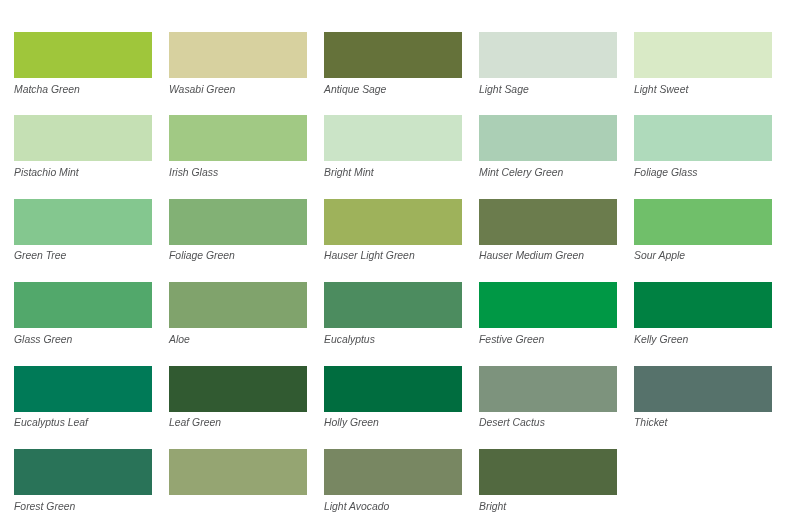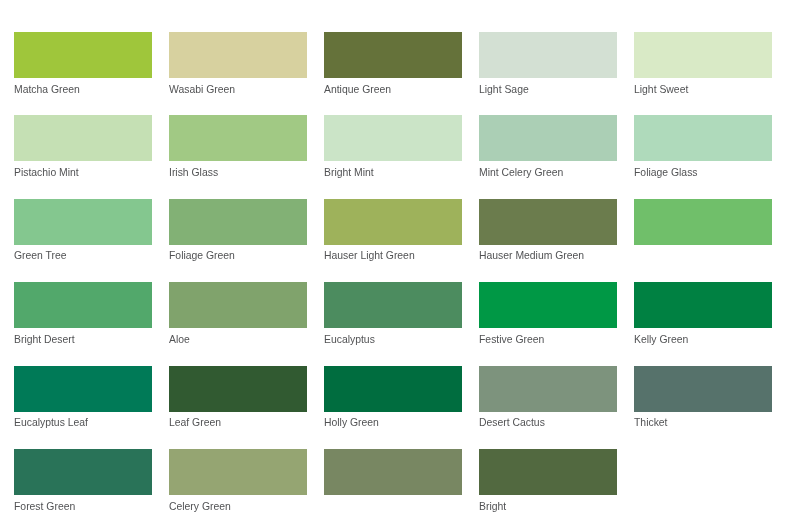--- a/index.html
+++ b/index.html
@@ -16,20 +16,21 @@
   }
   #palette-grid {
     position: absolute;
     left: 14px;
     top: 32px;
     width: 758px;
     display: grid;
     grid-template-columns: repeat(5, 138px);
     column-gap: 17px;
     row-gap: 19.7px;
+    font-style: italic;
   }
   .swatch-cell {
     width: 138px;
   }
   .swatch {
     width: 138px;
     height: 46px;
     display: block;
     background: #cccccc;
   }
@@ -50,21 +51,21 @@
     <div class="swatch-cell">
       <div class="swatch" style="background-color: rgb(159, 198, 59);"></div>
       <span class="label">Matcha Green</span>
     </div>
     <div class="swatch-cell">
       <div class="swatch" style="background-color: rgb(215, 209, 159);"></div>
       <span class="label">Wasabi Green</span>
     </div>
     <div class="swatch-cell">
       <div class="swatch" style="background-color: rgb(101, 114, 58);"></div>
-      <span class="label">Antique Green</span>
+      <span class="label">Antique Sage</span>
     </div>
     <div class="swatch-cell">
       <div class="swatch" style="background-color: rgb(211, 224, 211);"></div>
       <span class="label">Light Sage</span>
     </div>
     <div class="swatch-cell">
       <div class="swatch" style="background-color: rgb(217, 234, 198);"></div>
       <span class="label">Light Sweet</span>
     </div>
     <div class="swatch-cell">
@@ -98,24 +99,25 @@
     <div class="swatch-cell">
       <div class="swatch" style="background-color: rgb(158, 178, 91);"></div>
       <span class="label">Hauser Light Green</span>
     </div>
     <div class="swatch-cell">
       <div class="swatch" style="background-color: rgb(107, 124, 77);"></div>
       <span class="label">Hauser Medium Green</span>
     </div>
     <div class="swatch-cell">
       <div class="swatch" style="background-color: rgb(112, 191, 106);"></div>
+      <span class="label">Sour Apple</span>
     </div>
     <div class="swatch-cell">
       <div class="swatch" style="background-color: rgb(82, 168, 107);"></div>
-      <span class="label">Bright Desert</span>
+      <span class="label">Glass Green</span>
     </div>
     <div class="swatch-cell">
       <div class="swatch" style="background-color: rgb(128, 163, 108);"></div>
       <span class="label">Aloe</span>
     </div>
     <div class="swatch-cell">
       <div class="swatch" style="background-color: rgb(76, 140, 95);"></div>
       <span class="label">Eucalyptus</span>
     </div>
     <div class="swatch-cell">
@@ -145,22 +147,22 @@
     <div class="swatch-cell">
       <div class="swatch" style="background-color: rgb(86, 114, 107);"></div>
       <span class="label">Thicket</span>
     </div>
     <div class="swatch-cell">
       <div class="swatch" style="background-color: rgb(41, 115, 88);"></div>
       <span class="label">Forest Green</span>
     </div>
     <div class="swatch-cell">
       <div class="swatch" style="background-color: rgb(149, 165, 114);"></div>
-      <span class="label">Celery Green</span>
     </div>
     <div class="swatch-cell">
       <div class="swatch" style="background-color: rgb(120, 135, 98);"></div>
+      <span class="label">Light Avocado</span>
     </div>
     <div class="swatch-cell">
       <div class="swatch" style="background-color: rgb(82, 105, 64);"></div>
       <span class="label">Bright</span>
     </div>
 </div>
 
 </body></html>

